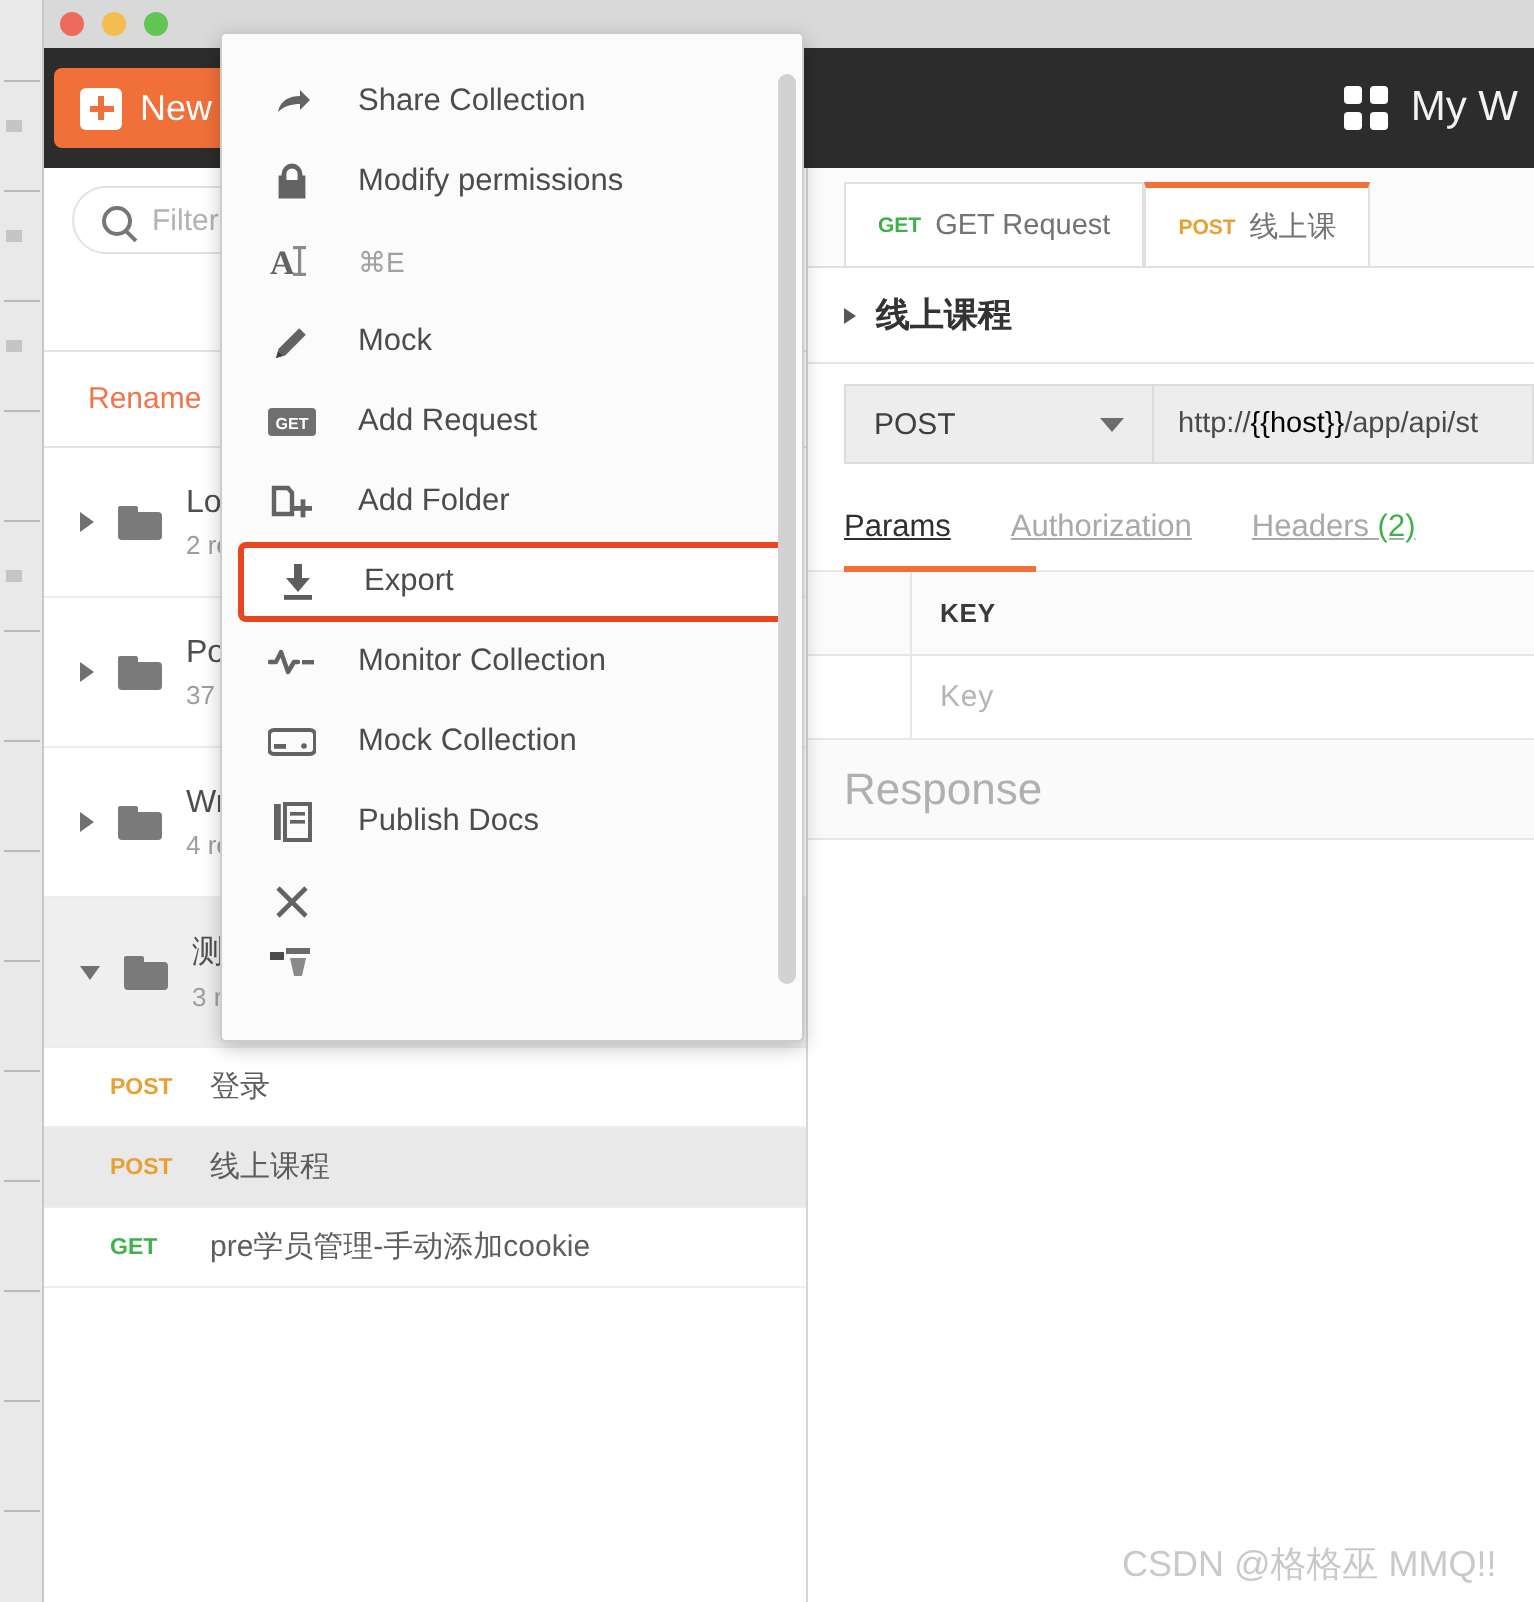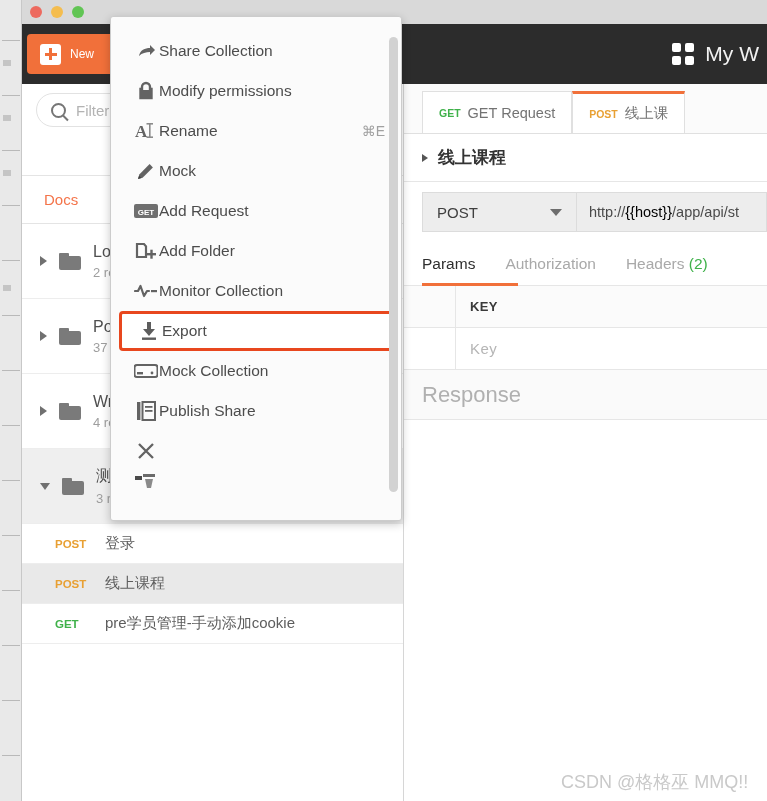--- a/index.html
+++ b/index.html
@@ -47,21 +47,21 @@
   }
   .plusbox {
     width:21px; height:21px; background:#fff; border-radius:3px;
     position:relative; flex:0 0 auto;
   }
   .plusbox:before, .plusbox:after {
     content:""; position:absolute; background:#f1703a;
   }
   .plusbox:before { left:4.5px; top:9px; width:12px; height:3px; }
   .plusbox:after  { top:4.5px; left:9px; height:12px; width:3px; }
-  .newbtn span { color:#fff; font-size:12px; }
+  .newbtn span { color:#fff; font-size:18px; }
 
   .ws-area {
     position:absolute; right:0px; top:0; height:60px;
     display:flex; align-items:center; gap:11px; padding-right:8px;
   }
   .grid-icon { width:22px; height:22px; display:grid; grid-template-columns:9px 9px;
                grid-template-rows:9px 9px; gap:4px; }
   .grid-icon i { background:#fff; border-radius:2px; display:block; }
   .ws-label { color:#f2f2f2; font-size:21px; white-space:nowrap; }
 
@@ -169,21 +169,21 @@
                 border-right:6px solid transparent; border-top:7px solid #6d6d6d; }
   .urlbox {
     flex:1; height:40px; background:#ededed; border:1px solid #dcdcdc; border-left:none;
     display:flex; align-items:center; padding:0 12px; overflow:hidden; cursor:text;
   }
   .urlbox .u { font-size:14.5px; color:#4a4a4a; white-space:nowrap; }
   .urlbox .u em { font-style:normal; color:#000000; }
 
   .ptabs { height:44px; display:flex; align-items:center; gap:30px;
            padding-left:18px; position:relative; }
-  .ptab { font-size:15.5px; color:#a9a9a9; cursor:pointer; }
+  .ptab { font-size:15.5px; color:#a9a9a9; cursor:pointer;text-decoration:underline; }
   .ptab.active { color:#2f2f2f; }
   .ptab .cnt { color:#3fb14a; }
   .ptabs:after {
     content:""; position:absolute; left:18px; bottom:0; width:96px; height:3px;
     background:#f1703a;
   }
   .ptab-underlay { position:absolute; left:0; bottom:0; width:100%; height:1px; background:#e6e6e6; }
 
   .kvhead, .kvrow {
     height:42px; display:flex; align-items:center;
@@ -199,21 +199,21 @@
   .respbar span { font-size:22px; color:#b0b0b0; }
 
   
   .ctxmenu {
     position:absolute; left:110px; top:16px; width:292px; height:505px;
     background:#fbfbfb; border:1px solid #ccc; border-radius:3px;
     box-shadow:0 3px 10px rgba(0,0,0,.22);
     overflow:hidden;
   }
   .mitem {
-    height:40px; display:flex; align-items:center; 
+    height:40px; display:flex; align-items:center; gap:20px;
     padding:0 16px 0 22px; cursor:pointer; position:relative;
   }
   .mitem .ic { width:26px; flex:0 0 auto; display:flex; align-items:center;
                justify-content:center; color:#636363; }
   .mitem .lb { flex:1; font-size:15.5px; color:#4c4c4c; }
   .mitem .sc { font-size:14px; color:#a0a0a0; }
   .mitem.highlight {
     border:3px solid #e8471e; border-radius:4px; background:#fff;
     margin:0 8px; padding-left:14px; height:40px;
   }
@@ -284,21 +284,21 @@
         <div class="mag"></div>
         <div class="filter-ph">Filter</div>
       </div>
     </div>
 
     <div class="tabsrow">
       <div>Hist</div>
     </div>
 
     <div class="trashrow">
-      <span>Docs</span>
+      <span>Rename</span>
     </div>
 
     <div class="coll">
       <div class="caret"></div>
       <div class="folder"></div>
       <div class="coll-txt">
         <div class="coll-name">Login</div>
         <div class="coll-count">2 requ</div>
       </div>
     </div>
@@ -428,21 +428,20 @@
 
     <div class="mitem">
       <div class="ic">
         <svg width="22" height="20" viewBox="0 0 22 20">
             <text x="0" y="16" font-family="Liberation Serif, serif" font-size="17" font-weight="bold" fill="#636363">A</text>
             <rect x="14" y="2" width="1.6" height="15" fill="#8b8b8b"></rect>
             <rect x="11.5" y="2" width="6.5" height="1.6" fill="#8b8b8b"></rect>
             <rect x="11.5" y="15.4" width="6.5" height="1.6" fill="#8b8b8b"></rect>
           </svg>
       </div>
-      <div class="lb">Rename</div>
       <div class="sc">⌘E</div>
     </div>
 
     <div class="mitem">
       <div class="ic">
         <svg width="20" height="20" viewBox="0 0 20 20">
             <path d="M2 18l1.3-4.6L13.6 3.1l3.3 3.3L6.6 16.7z" fill="#636363"></path>
             <path d="M2 18l3.3-1.1-2.2-2.2z" fill="#3f3f3f"></path>
           </svg>
       </div>
@@ -467,40 +466,40 @@
             <path d="M2 3h7l2 2.4h0V16H2z" fill="none" stroke="#636363" stroke-width="2.2"></path>
             <rect x="12" y="12" width="9" height="2.4" fill="#636363"></rect>
             <rect x="15.3" y="8.7" width="2.4" height="9" fill="#636363"></rect>
           </svg>
       </div>
       <div class="lb">Add Folder</div>
       <div class="sc"></div>
     </div>
 
 
-    <div class="mitem">
-      <div class="ic">
-        <svg width="24" height="18" viewBox="0 0 24 18">
-            <path d="M1 9h3l2.5-5 3.5 10 3-5h2" fill="none" stroke="#636363" stroke-width="2.2" stroke-linejoin="round" stroke-linecap="round"></path>
-            <rect x="17" y="8" width="6" height="2.2" fill="#636363"></rect>
-          </svg>
-      </div>
-      <div class="lb">Monitor Collection</div>
-      <div class="sc"></div>
-    </div>
-
     <div class="mitem highlight">
       <div class="ic">
         <svg width="20" height="20" viewBox="0 0 20 20">
             <rect x="8" y="1" width="4" height="9" fill="#5d5d5d"></rect>
             <path d="M4 8l6 7 6-7z" fill="#5d5d5d"></path>
             <rect x="3" y="16.5" width="14" height="2.4" fill="#5d5d5d"></rect>
           </svg>
       </div>
       <div class="lb">Export</div>
+      <div class="sc"></div>
+    </div>
+
+    <div class="mitem">
+      <div class="ic">
+        <svg width="24" height="18" viewBox="0 0 24 18">
+            <path d="M1 9h3l2.5-5 3.5 10 3-5h2" fill="none" stroke="#636363" stroke-width="2.2" stroke-linejoin="round" stroke-linecap="round"></path>
+            <rect x="17" y="8" width="6" height="2.2" fill="#636363"></rect>
+          </svg>
+      </div>
+      <div class="lb">Monitor Collection</div>
       <div class="sc"></div>
     </div>
 
     <div class="mitem">
       <div class="ic">
         <svg width="24" height="16" viewBox="0 0 24 16">
             <rect x="0.5" y="2" width="23" height="12" rx="2.5" fill="none" stroke="#636363" stroke-width="2"></rect>
             <rect x="3" y="9" width="6" height="2.4" fill="#636363"></rect>
             <circle cx="18" cy="10" r="1.4" fill="#636363"></circle>
           </svg>
@@ -511,21 +510,21 @@
 
     <div class="mitem">
       <div class="ic">
         <svg width="20" height="20" viewBox="0 0 20 20">
             <rect x="1" y="1" width="3.4" height="18" fill="#636363"></rect>
             <rect x="6.5" y="1" width="12.5" height="18" fill="none" stroke="#636363" stroke-width="2"></rect>
             <rect x="9" y="5" width="7.5" height="1.8" fill="#636363"></rect>
             <rect x="9" y="9" width="7.5" height="1.8" fill="#636363"></rect>
           </svg>
       </div>
-      <div class="lb">Publish Share</div>
+      <div class="lb">Publish Docs</div>
       <div class="sc"></div>
     </div>
 
     <div class="mitem">
       <div class="ic">
         <svg width="20" height="20" viewBox="0 0 20 20">
             <path d="M3 3l14 14M17 3L3 17" stroke="#636363" stroke-width="2.3" fill="none"></path>
           </svg>
       </div>
       <div class="sc"></div>

